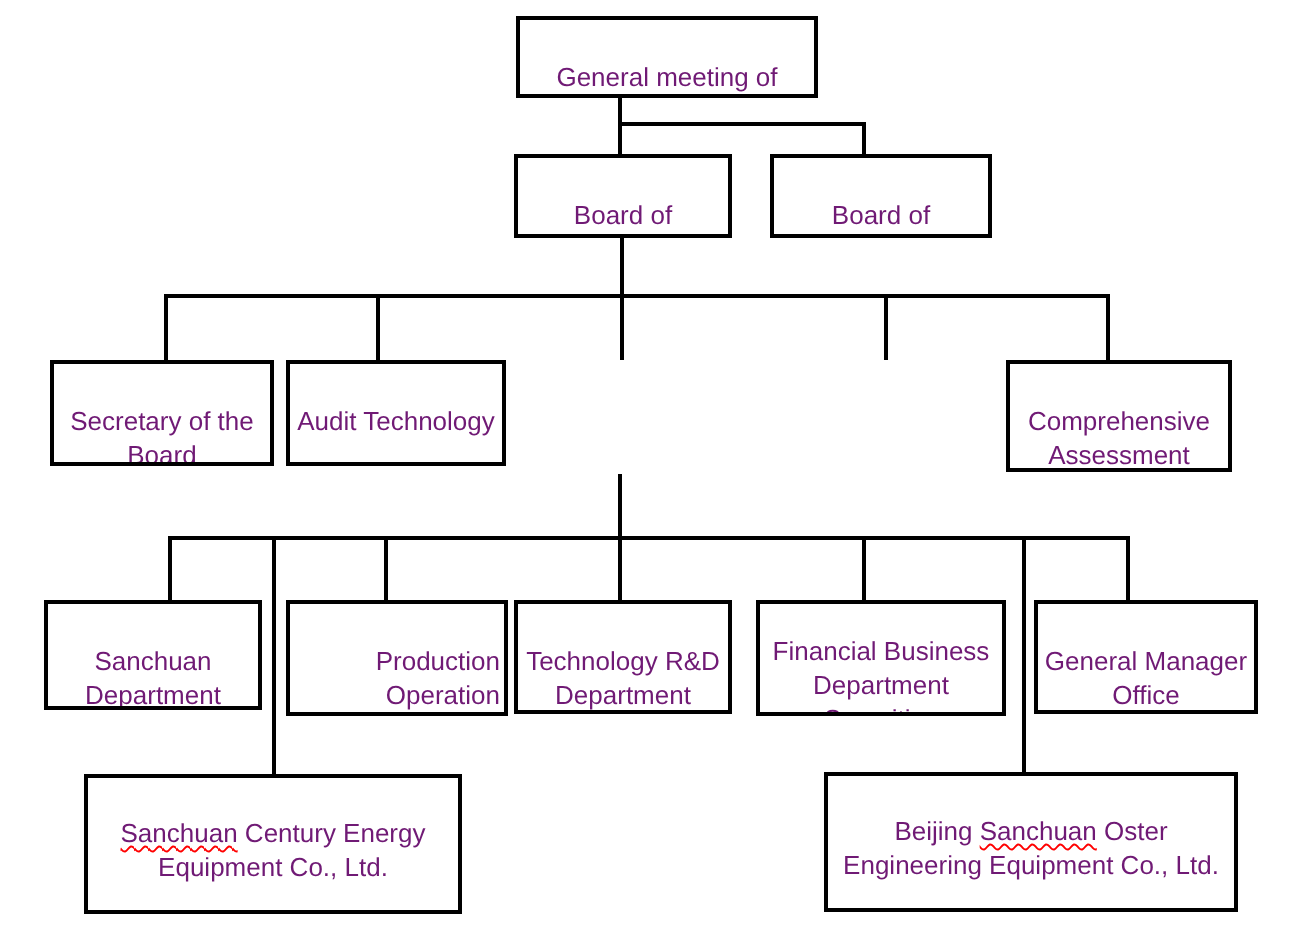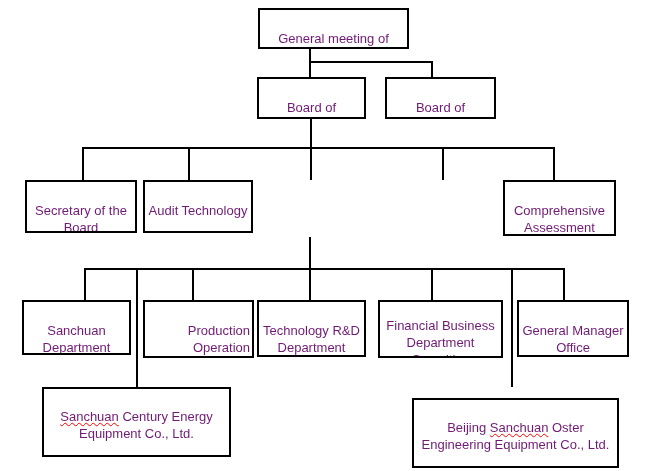--- a/index.html
+++ b/index.html
@@ -48,21 +48,21 @@
   #n-comprehensive  { left:503px; top:180px; width:113px; height:56px; }
   
   #n-marketing      { left:22px;  top:300px; width:109px; height:55px; }
   #n-production     { left:143px; top:300px; width:111px; height:58px;text-align:right; }
   #n-technology     { left:257px; top:300px; width:109px; height:57px; }
   #n-financial      { left:378px; top:300px; width:125px; height:58px; padding-top:0; }
   #n-financial .clip-label { display:block; margin-top:-2px; }
   #n-gmoffice       { left:517px; top:300px; width:112px; height:57px; }
   
   #n-sanchuan       { left:42px;  top:387px; width:189px; height:70px; padding-top:2px; }
-  #n-beijing        { left:412px; top:398px; width:207px; height:70px; padding-top:2px; }
+  #n-beijing        { left:412px; top:386px; width:207px; height:70px; padding-top:2px; }
 
   
   #c-sh-drop        { left:309px; top:48px;  width:2px;   height:29px; }
   #c-lvl2-rail      { left:309px; top:61px;  width:124px; height:2px; }
   #c-sup-drop       { left:431px; top:61px;  width:2px;   height:16px; }
   
   #c-dir-drop       { left:310px; top:119px; width:2px;   height:61px; }
   #c-lvl3-rail      { left:82px;  top:147px; width:473px; height:2px; }
   #c-sec-drop       { left:82px;  top:147px; width:2px;   height:33px; }
   #c-aud-drop       { left:188px; top:147px; width:2px;   height:33px; }

